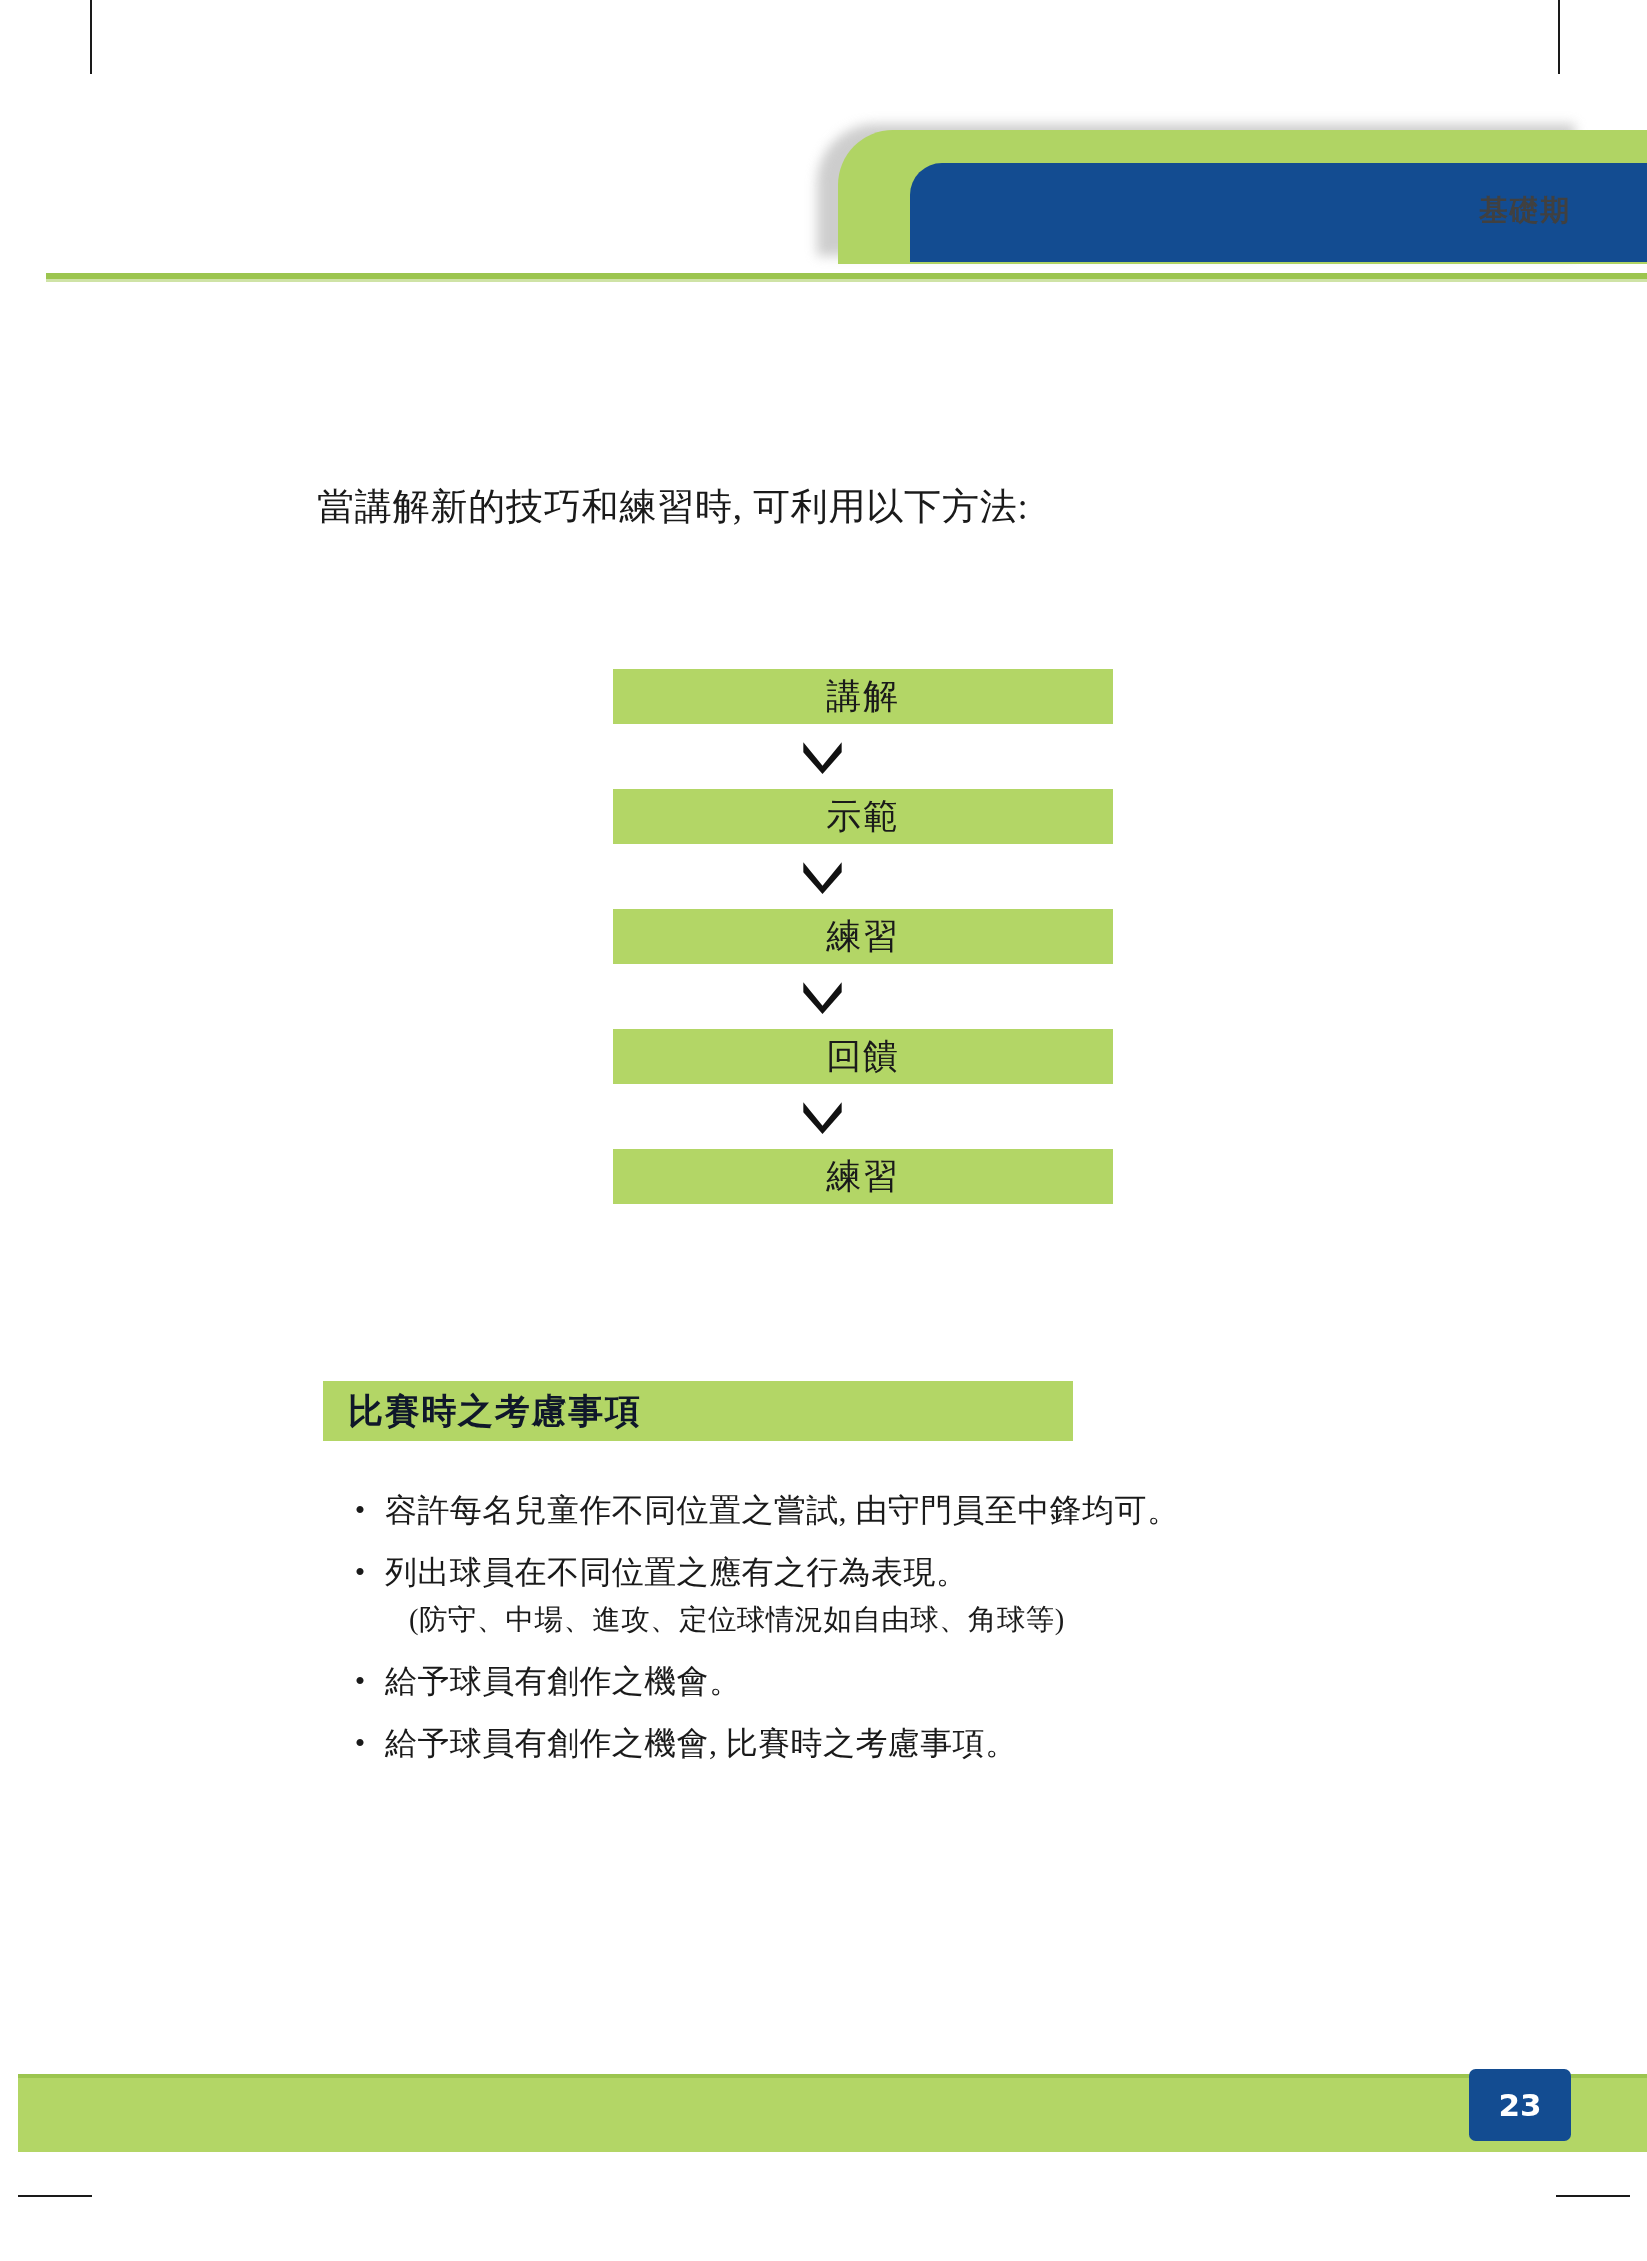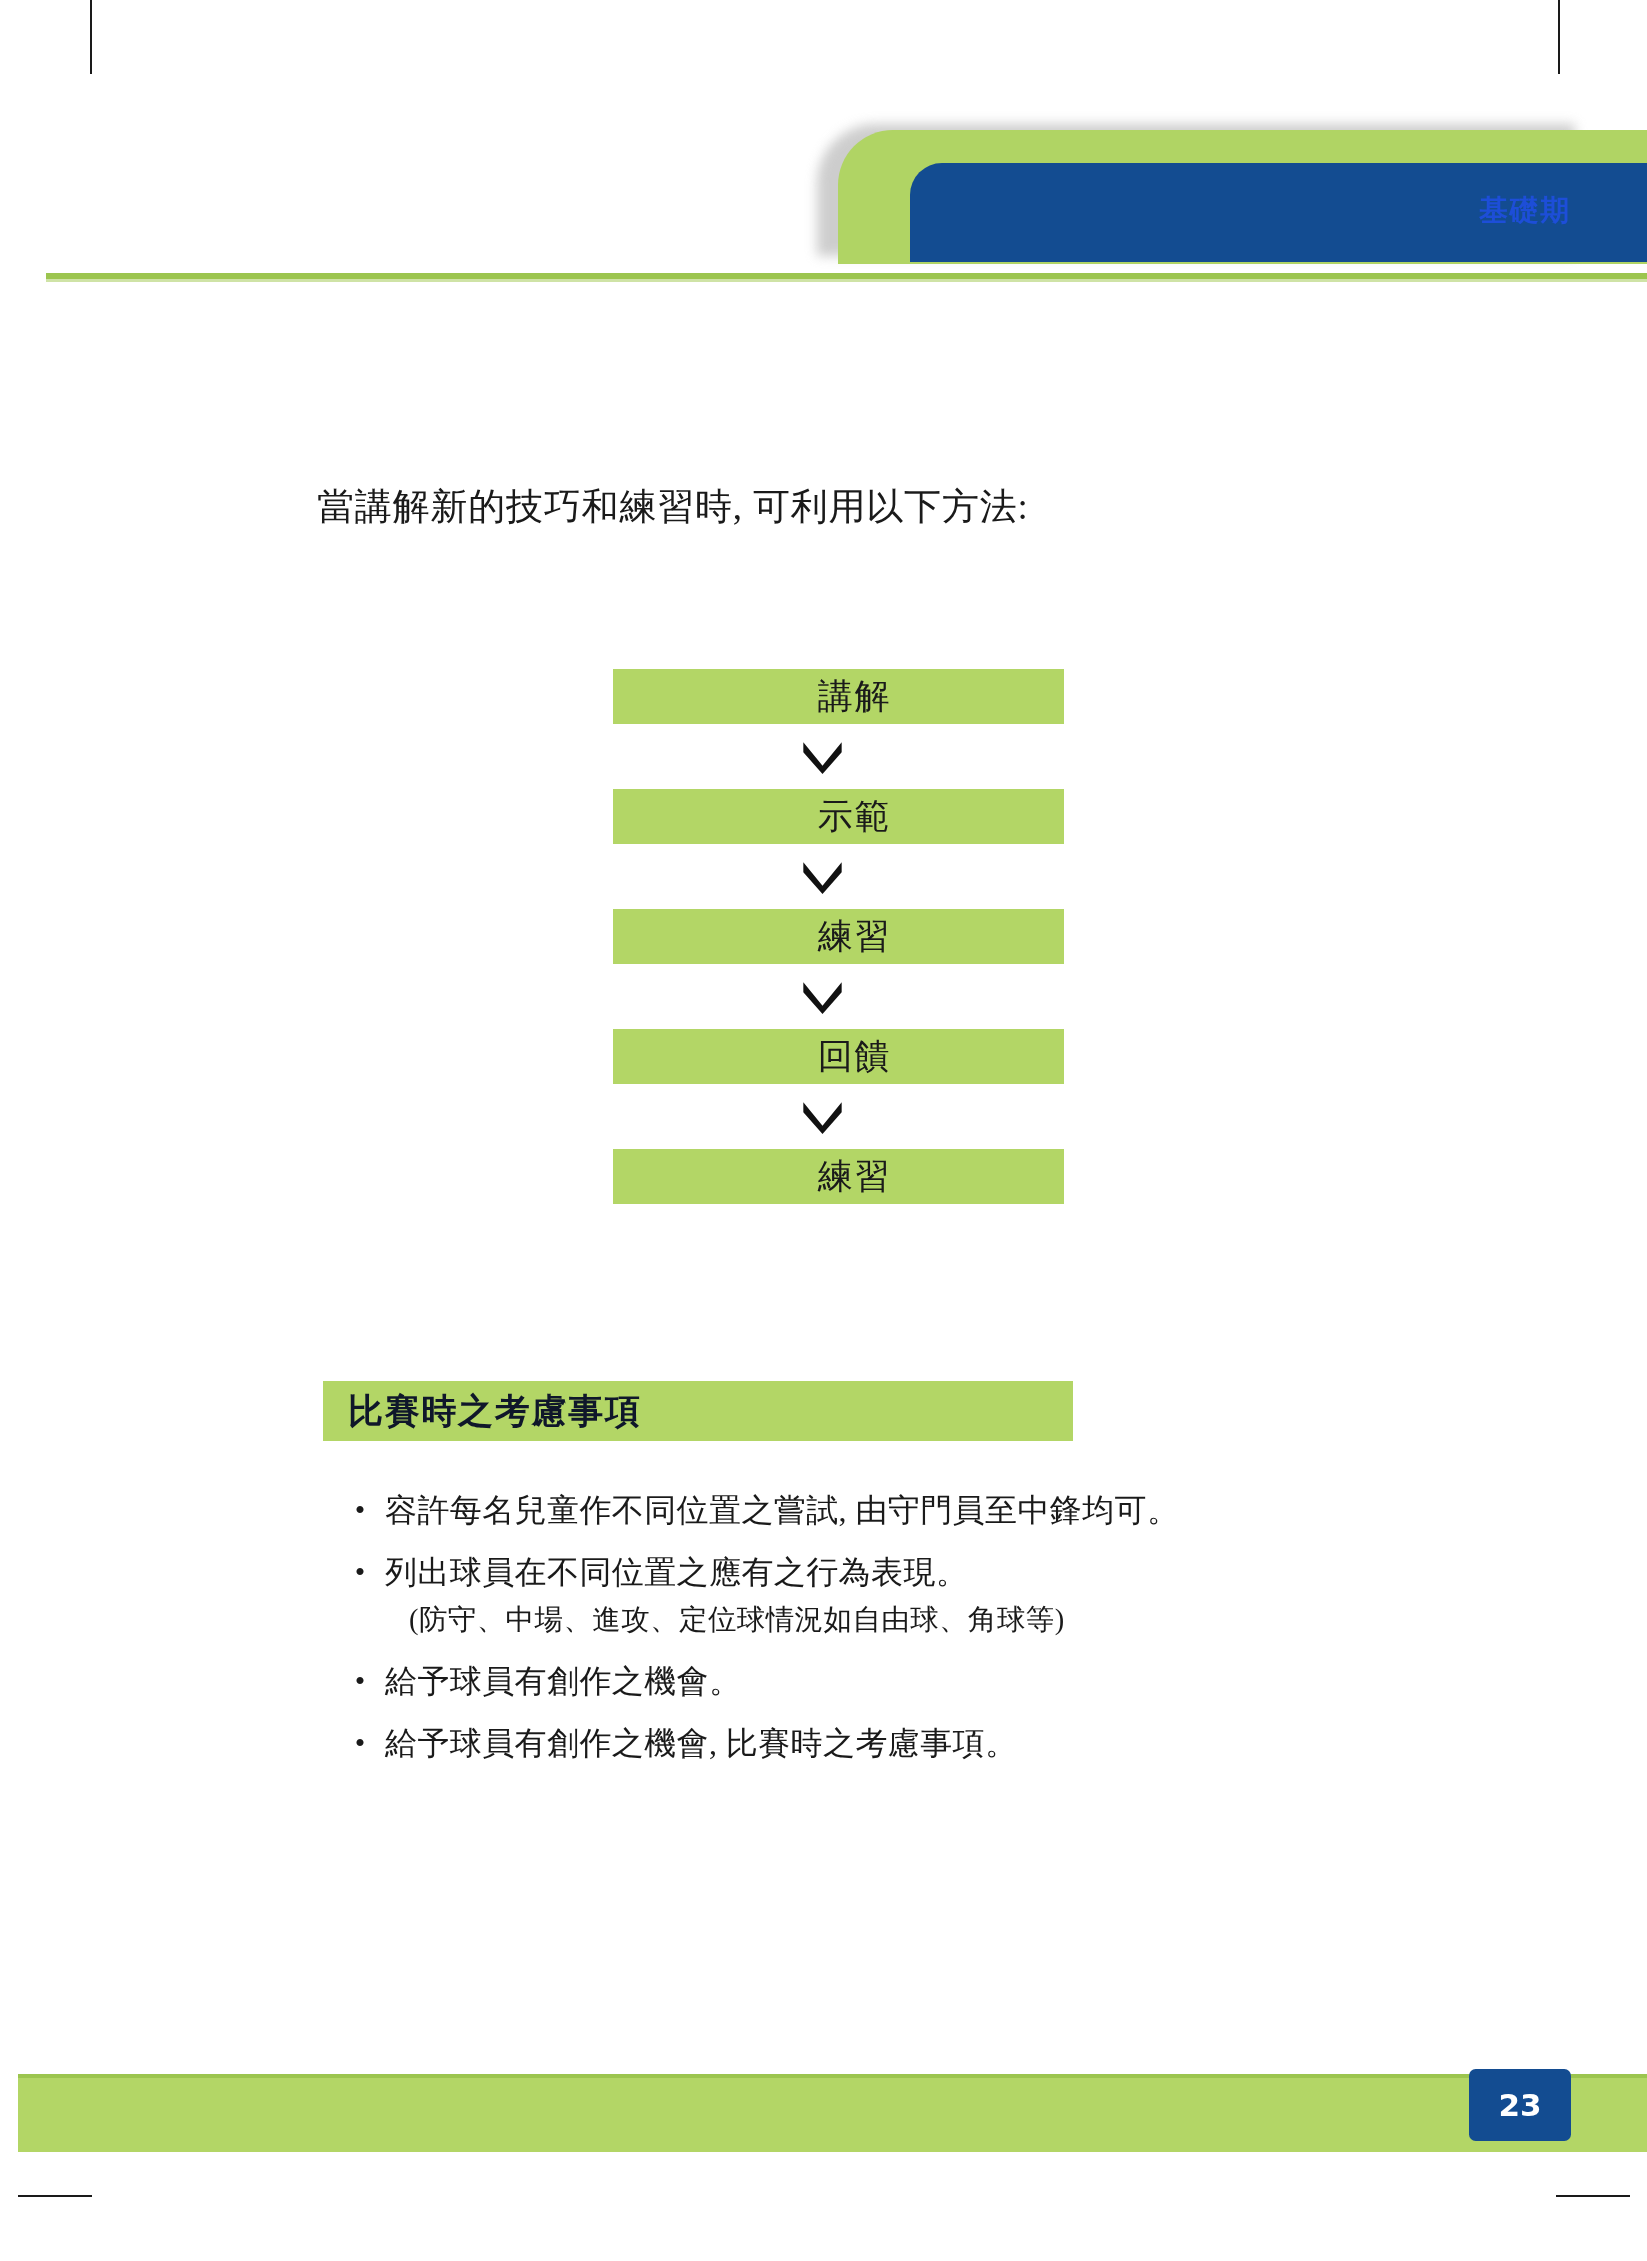--- a/index.html
+++ b/index.html
@@ -57,21 +57,21 @@
     top: 163px;
     width: 738px;
     height: 99px;
     background: #134c91;
     border-top-left-radius: 32px;
   }
   .header-title {
     position: absolute;
     right: 77px;
     top: 191px;
-    color: #1d4ed8;
+    color: #404040;
     font-family: "DejaVu Sans", sans-serif;
     font-weight: bold;
     font-size: 29px;
     letter-spacing: 1.7px;
   }
   .header-rule {
     position: absolute;
     left: 46px;
     top: 273px;
     width: 1602px;
@@ -98,30 +98,29 @@
     white-space: nowrap;
   }
 
   .flow {
     position: absolute;
     left: 613px;
     top: 669px;
     width: 419px;
   }
   .flow-box {
-    width: 419px;
+    width: 500px;
     height: 55px;
     background: #b3d666;
     display: flex;
     align-items: center;
     justify-content: center;
     font-size: 35px;
     color: #1a1a1a;
     letter-spacing: 1.7px;
-    padding-left: 32px;
   }
   .flow-arrow {
     width: 419px;
     height: 65px;
     display: flex;
     align-items: center;
     justify-content: center;
   }
   .flow-arrow svg { display: block; }
 

